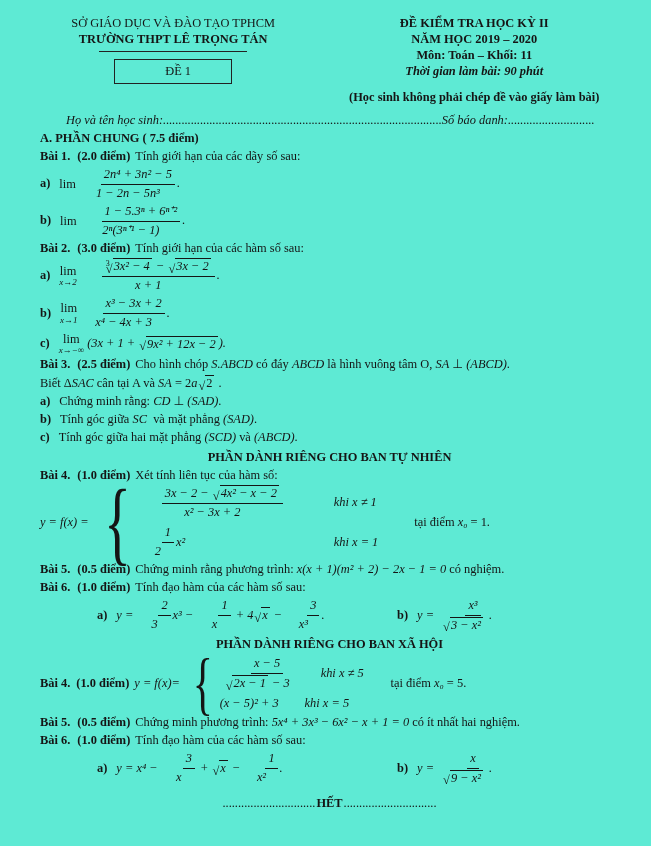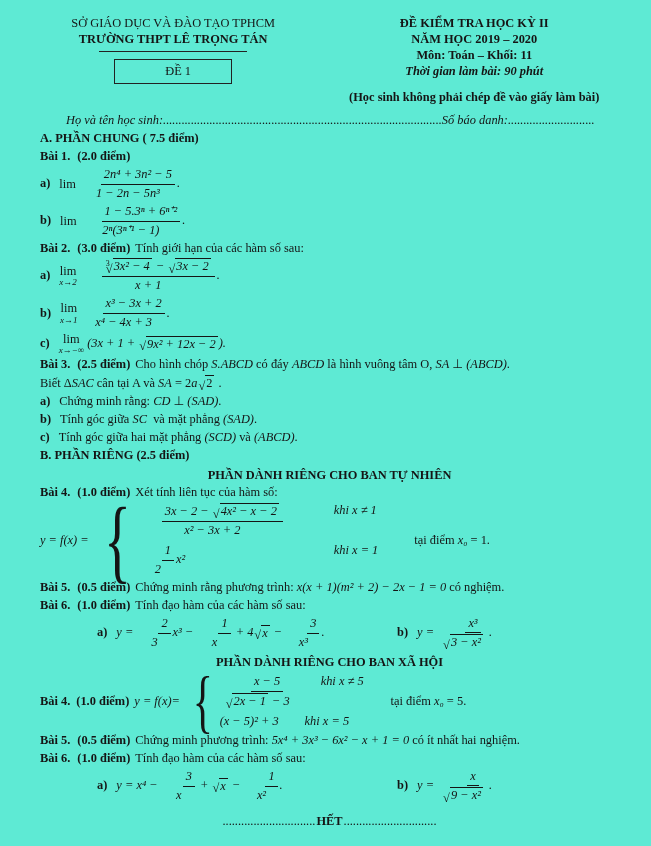--- a/index.html
+++ b/index.html
@@ -51,21 +51,21 @@
   .lim-word{font-style:normal;}
   .lim-sub{font-size:9px;font-style:italic;margin-top:1px;}
   .sqrt{display:inline-flex;align-items:flex-end;margin:0 1px;}
   .rsym{line-height:1;font-style:normal;}
   .rad{border-top:1.2px solid #151515;padding:0 2px 0 1px;display:inline-flex;align-items:center;}
   .ridx{font-size:8px;font-style:normal;margin-right:-4px;transform:translateY(-6px);}
   .cases{display:inline-flex;align-items:center;margin:0 3px;}
   .brace{font-weight:400;line-height:0.72;transform:scaleX(0.6);transform-origin:center;
          display:flex;align-items:center;font-style:normal;}
   .case-col{display:inline-flex;flex-direction:column;gap:4px;}
-  .case-row{display:flex;}
+  .case-row{display:flex;align-items:center;}
   .case-f{display:flex;align-items:center;}
   .cond{font-style:italic;margin-left:26px;white-space:pre;}
   .cases-wide .case-f{min-width:168px;}
 </style>
 </head>
 <body>
 
 <div class="page">
 
   <header class="header">
@@ -91,20 +91,21 @@
       <span>..........................................................................................</span>
       <span>Số báo danh:  </span>
       <span>............................</span>
   </div>
 
   <div class="sec-title">A. PHẦN CHUNG ( 7.5 điểm)</div>
 
   <div class="prob-head">
     <span class="plabel">Bài 1.</span>
     <span class="ppoints">(2.0 điểm)</span>
+    <span>Tính giới hạn của các dãy số sau:</span>
   </div>
   <div class="fline sub">
     <span class="slabel">a)</span>
     <span class="math imath"><span class="lim"><span class="lim-word">lim</span></span><span class="frac"><span class="fnum"><span class="mt">2n⁴ + 3n² − 5</span></span><span class="fden"><span class="mt">1 − 2n − 5n³</span></span></span><span class="mt">.</span></span>
   </div>
   <div class="fline sub">
     <span class="slabel">b)</span>
     <span class="math imath"><span class="lim"><span class="lim-word">lim</span></span><span class="frac"><span class="fnum"><span class="mt">1 − 5.3ⁿ + 6ⁿ⁺²</span></span><span class="fden"><span class="mt">2ⁿ(3ⁿ⁺¹ − 1)</span></span></span><span class="mt">.</span></span>
   </div>
 
@@ -140,21 +141,20 @@
   </div>
   <div class="fline sub">
     <span class="slabel">b)</span>
     <span class="math"><span class="mt">Tính góc giữa </span><span class="mv">SC</span><span class="mt">  và mặt phẳng </span><span class="mv">(SAD)</span><span class="mt">.</span></span>
   </div>
   <div class="fline sub">
     <span class="slabel">c)</span>
     <span class="math"><span class="mt">Tính góc giữa hai mặt phẳng </span><span class="mv">(SCD)</span><span class="mt"> và </span><span class="mv">(ABCD)</span><span class="mt">.</span></span>
   </div>
 
-  <div class="sec-title">B. PHẦN RIÊNG (2.5 điểm)</div>
   <div class="center-head">PHẦN DÀNH RIÊNG CHO BAN TỰ NHIÊN</div>
 
   <div class="prob-head">
     <span class="plabel">Bài 4.</span>
     <span class="ppoints">(1.0 điểm)</span>
     <span>Xét tính liên tục của hàm số:</span>
   </div>
   <div class="fline sub">
     <span class="math imath cases-wide"><span class="mt">y = f(x) = </span><span class="cases"><span class="brace" style="font-size: 93.75px;">{</span><span class="case-col"><span class="case-row"><span class="case-f"><span class="frac"><span class="fnum"><span class="mt">3x − 2 − </span><span class="sqrt"><span class="rsym">√</span><span class="rad"><span class="mt">4x² − x − 2</span></span></span></span><span class="fden"><span class="mt">x² − 3x + 2</span></span></span></span><span class="cond">khi x ≠ 1</span></span><span class="case-row"><span class="case-f"><span class="frac"><span class="fnum"><span class="mt">1</span></span><span class="fden"><span class="mt">2</span></span></span><span class="mt">x²</span></span><span class="cond">khi x = 1</span></span></span></span></span>
     <span class="math tail"><span class="mt">tại điểm </span><span class="mv">x₀</span><span class="mt"> = 1.</span></span>

